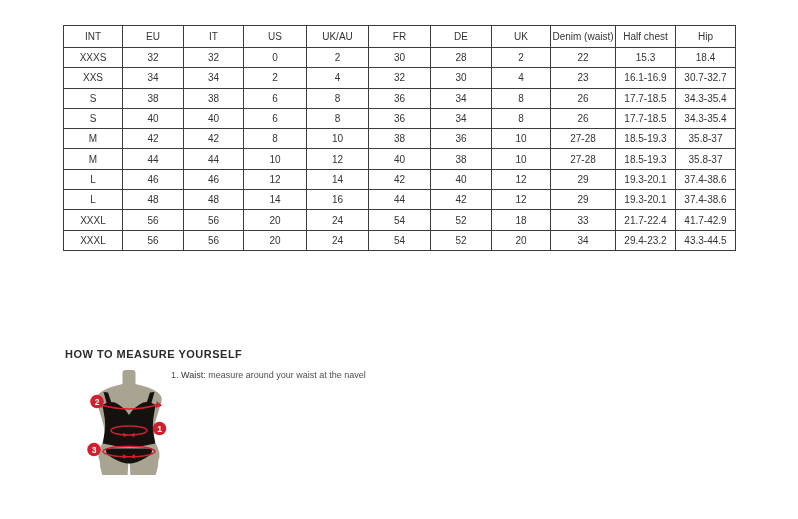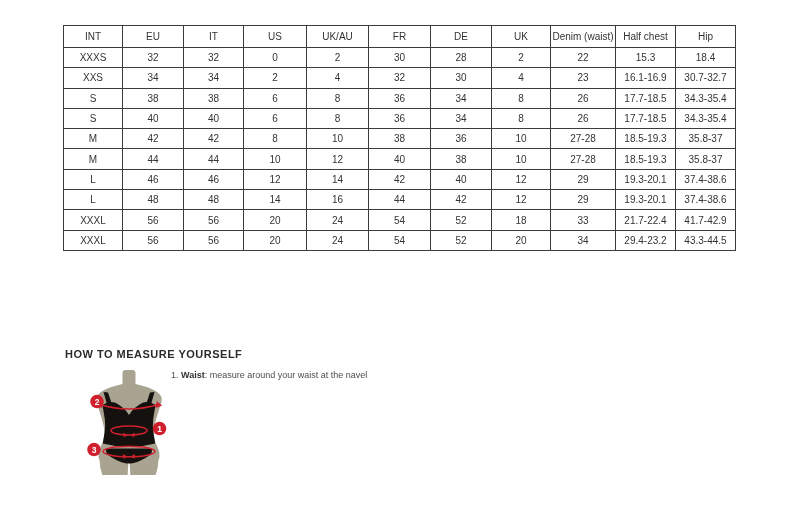--- a/index.html
+++ b/index.html
@@ -25,21 +25,21 @@
 
   
   .measure-title {
     position:absolute; left:65px; top:348px;
     font-size:11px; font-weight:bold; letter-spacing:0.5px; color:#2b2b2b;
   }
   .figure-box { position:absolute; left:84px; top:369px; width:92px; height:114px; }
   .steps { position:absolute; left:171px; top:370px; width:420px; }
   .step { font-size:9px; line-height:10px; color:#4e4e4e; margin-bottom:5.6px; }
   .step .num { color:#4e4e4e; }
-  .step .term { font-weight:bold; color:#333333;text-align:center; }
+  .step .term { font-weight:normal; color:#333333;text-align:center; }
   .badge-num {
     font-family:"Liberation Sans", sans-serif; font-weight:bold; font-size:8.5px; fill:#ffffff;
   }
 </style>
 </head>
 <body>
 
 <div class="page">
 
   <table class="size-table">

